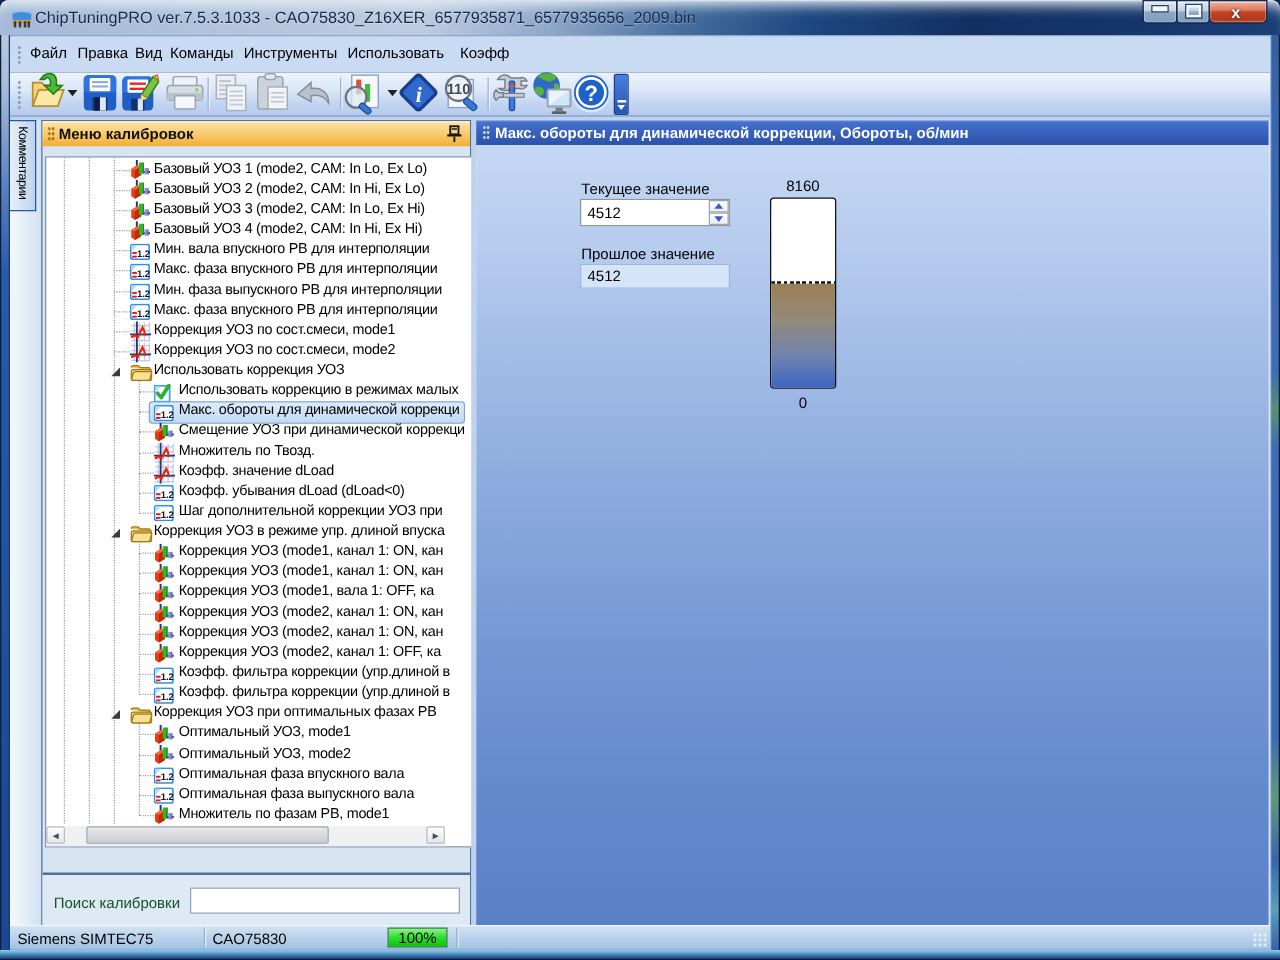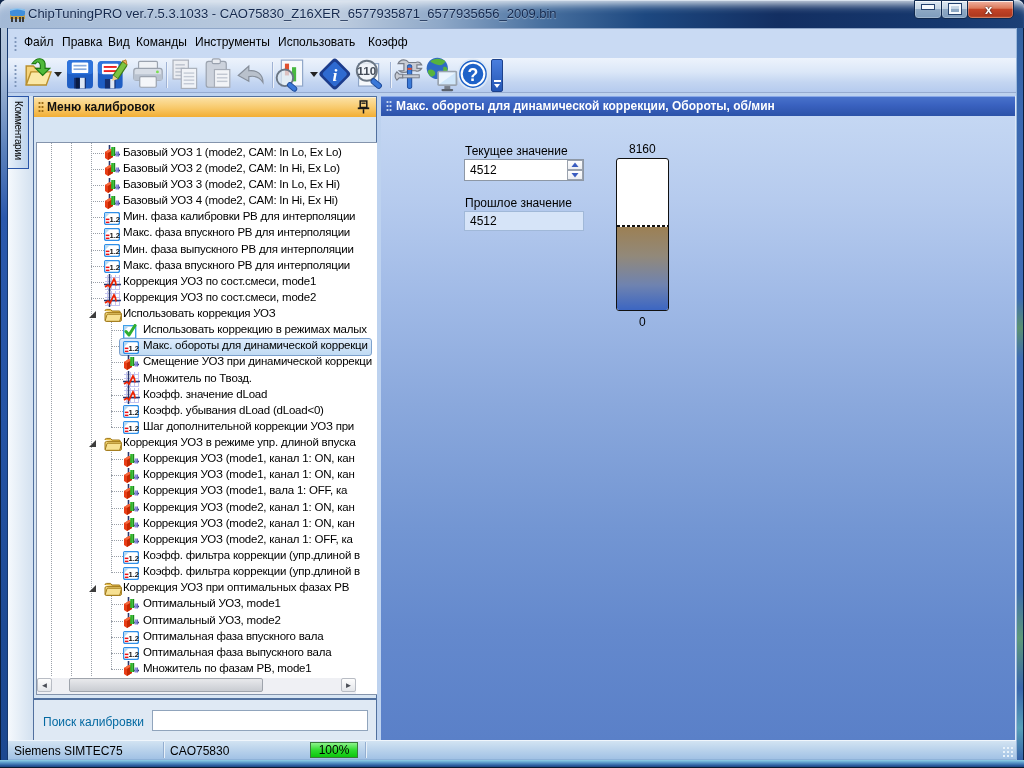--- a/index.html
+++ b/index.html
@@ -40,37 +40,37 @@
 #lpanel{position:absolute;left:25px;top:0;width:344px;height:644px;border:1px solid #51709e;border-bottom:none;background:#d7e5f3}
 #lphead{position:absolute;left:0;top:0;width:342px;height:20px;background:linear-gradient(180deg,#fce3a9 0%,#f8c96a 55%,#f2ae34 100%);box-shadow:inset 0 1px 0 #fdf2d4}
 #lphead .t{position:absolute;left:13px;top:3px;font-size:12px;font-weight:bold;color:#101010}
 #lpgrip{position:absolute;left:4px;top:4px;width:6px;height:12px;background-image:radial-gradient(circle,#9a6a14 1px,transparent 1.2px);background-size:3px 4px}
 #pin{position:absolute;right:6px;top:3px;width:13px;height:14px}
 
 #tabs{position:absolute;left:0;top:20px;width:342px;height:24px;background:#d2e1f3}
 #tab1{position:absolute;left:1px;top:1.5px;width:43px;height:23px;background:linear-gradient(180deg,#fffdf2 0%,#fbe29a 45%,#f6c354 100%);border:1px solid #c09232;border-bottom:none;border-radius:3px 3px 0 0;font-size:11.5px;padding:5px 0 0 7px}
 #tab2{position:absolute;left:44px;top:2px;width:46px;height:22px;background:#d9e7f9;border:1px solid #3a66b0;font-size:11.5px;letter-spacing:-0.2px;padding:5px 0 0 6px}
 
-#treebox{position:absolute;left:2px;top:45px;width:396px;height:553px;border:1px solid #8494ac;background:#fff}
+#treebox{position:absolute;left:2px;top:28px;width:396px;height:553px;border:1px solid #8494ac;background:#fff}
 #treeview{position:absolute;left:0;top:0;width:336px;height:551px;overflow:hidden}
 .vg{position:absolute;width:1px;border-left:1px dotted #9aa0a8}
 .conn{position:absolute;height:1px;border-top:1px dotted #9aa0a8}
 .exp{position:absolute;width:0;height:0;border-bottom:7px solid #3c3c3c;border-left:7px solid transparent}
 .ticon{position:absolute}
 .ticon svg,.tbi svg{display:block}
 .ttxt{position:absolute;font-size:11.5px;letter-spacing:-0.22px;color:#000;white-space:nowrap}
 .sel{position:absolute;background:linear-gradient(180deg,#dcebfc,#c1dbf3);border:1px solid #7da2ce;border-radius:3px}
 
 #vsb{position:absolute;right:0;top:0;width:17px;height:535px;background:#eff0f4}
 #hsb{position:absolute;left:0;bottom:0;width:319px;height:16px;background:#eff0f4}
 .sbtn{position:absolute;background:linear-gradient(180deg,#fdfdfd,#e4e6ea);border:1px solid #b8bcc4;border-radius:2px;color:#4a4e56;font-size:8px;text-align:center;line-height:14px}
 .thumb{background:linear-gradient(90deg,#e8e9ec,#c9ccd2);border:1px solid #9fa4ac;border-radius:2px;position:absolute}
 
 #searchrow{position:absolute;left:0;top:601px;width:342px;height:42px;background:#dfe9f4;border-top:2px solid #51709e}
-#searchrow .lbl{position:absolute;left:9px;top:15px;font-size:12px;color:#0369a1}
+#searchrow .lbl{position:absolute;left:9px;top:15px;font-size:12px;color:#14532d}
 #searchrow input{position:absolute;left:118px;top:10px;width:216px;height:21px;border:1px solid #90a4bc;background:#fff}
 
 #splitter{position:absolute;left:369px;top:0;width:4px;height:644px;background:#bdd2ef}
 #rpanel{position:absolute;left:373px;top:0;width:634px;height:644px;background:linear-gradient(180deg,#c8daf4 0%,#b6cbee 16%,#9fb9e6 32%,#8aa8dc 48%,#7396d3 67%,#6489cd 83%,#5a80c8 100%)}
 #rphead{position:absolute;left:0;top:0;width:634px;height:20px;background:linear-gradient(180deg,#4a74cc 0%,#3a62c0 45%,#2c52a8 100%);box-shadow:inset 0 1px 0 #89a8e8}
 #rphead .t{position:absolute;left:15px;top:3px;font-size:12px;font-weight:bold;color:#fff}
 #rpgrip{position:absolute;left:5px;top:4px;width:6px;height:12px;background-image:radial-gradient(circle,#c6d6f0 1px,transparent 1.2px);background-size:3px 4px}
 #rlight{position:absolute;left:1007px;top:0;width:1px;height:644px;background:#dce8f8}
 
 .rlbl{position:absolute;font-size:12px;color:#000}
@@ -375,21 +375,21 @@
             <div class="conn" style="left:54px;top:74.2px;width:13px"></div>
             <div class="ticon" style="left:67px;top:68.7px">
               <svg width="16" height="13" viewBox="0 0 16 13">
 <rect x="0.5" y="0.5" width="15" height="12" rx="2" fill="#ffffff" stroke="#2f8fe8" stroke-width="1.4"></rect>
 <polygon points="1,1 6,1 1,6" fill="#b8d9f2"></polygon>
 <rect x="1.8" y="6.6" width="3.6" height="1.5" fill="#ee1111"></rect>
 <rect x="1.8" y="9.6" width="3.6" height="1.5" fill="#ee1111"></rect>
 <text x="5.5" y="10.3" font-family="Liberation Sans, sans-serif" font-size="7.6" font-weight="bold" fill="#111111">1.2</text>
 </svg>
             </div>
-            <div class="ttxt" style="left:86px;top:67.2px">Мин. фаза калибровки РВ для интерполяции</div>
+            <div class="ttxt" style="left:86px;top:67.2px">Мин. вала впускного РВ для интерполяции</div>
           </div>
 <div class="trow" style="top:0px">
             <div class="conn" style="left:54px;top:90.3px;width:13px"></div>
             <div class="ticon" style="left:67px;top:84.8px">
               <svg width="16" height="13" viewBox="0 0 16 13">
 <rect x="0.5" y="0.5" width="15" height="12" rx="2" fill="#ffffff" stroke="#2f8fe8" stroke-width="1.4"></rect>
 <polygon points="1,1 6,1 1,6" fill="#b8d9f2"></polygon>
 <rect x="1.8" y="6.6" width="3.6" height="1.5" fill="#ee1111"></rect>
 <rect x="1.8" y="9.6" width="3.6" height="1.5" fill="#ee1111"></rect>
 <text x="5.5" y="10.3" font-family="Liberation Sans, sans-serif" font-size="7.6" font-weight="bold" fill="#111111">1.2</text>

